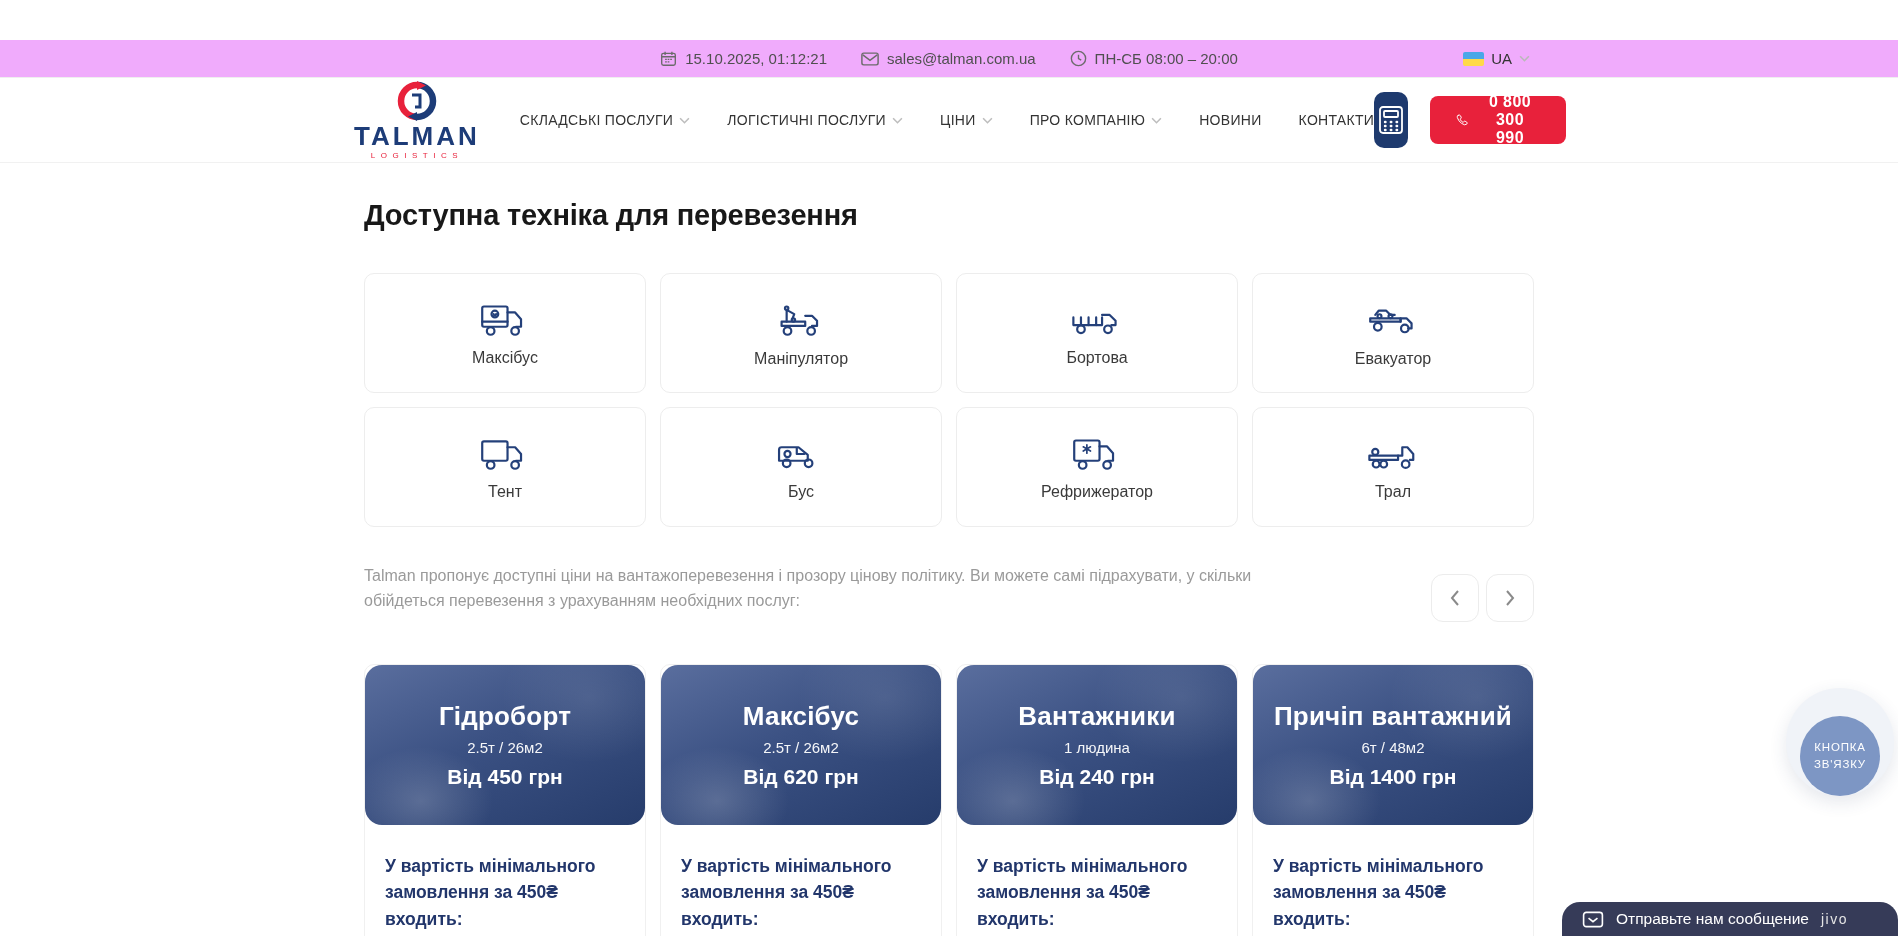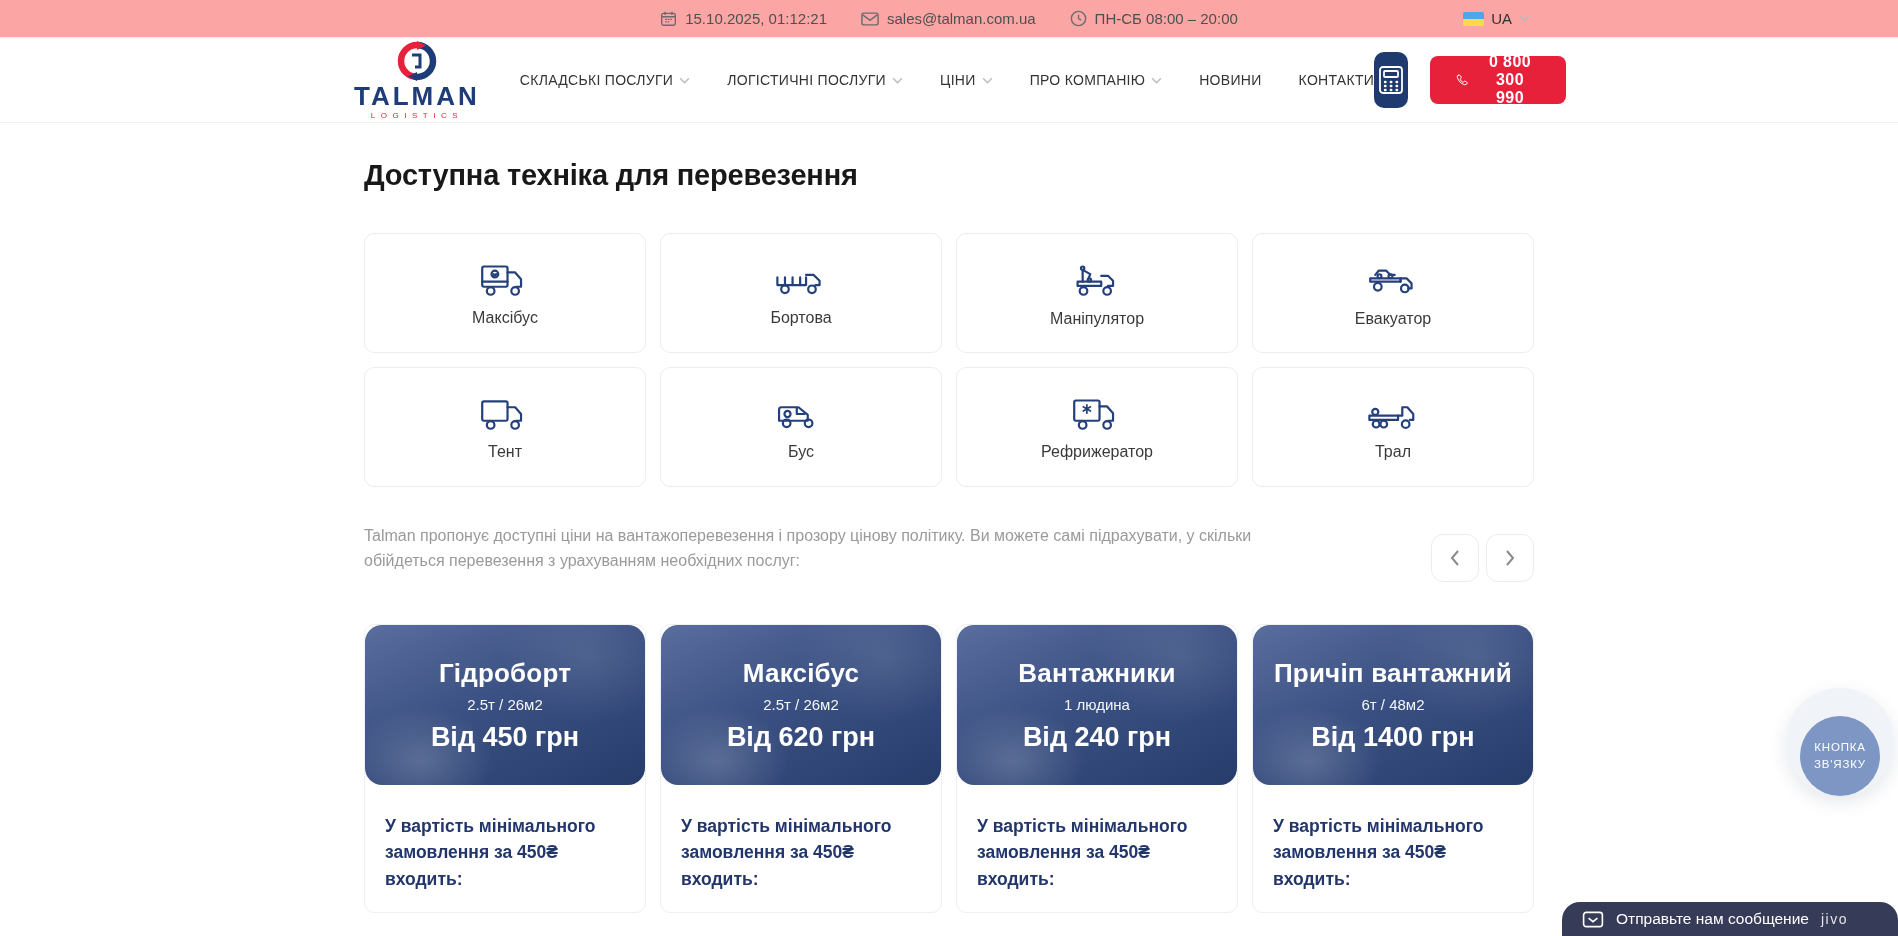--- a/index.html
+++ b/index.html
@@ -1,20 +1,20 @@
 <!DOCTYPE html>
 <html><head>
 <meta charset="utf-8">
 <style>
   * { margin:0; padding:0; box-sizing:border-box; }
   html,body { width:1898px; height:936px; overflow:hidden; }
   body { font-family:"Liberation Sans", sans-serif; background:#fff; position:relative; }
 
   
-  .topbar { background:#fca5a5; height:38px; border-bottom:1px solid #efefef; }
+  .topbar { background:#f0abfc; height:38px; border-bottom:1px solid #efefef;margin-top:40px; }
   .topbar-inner { width:1190px; margin:0 auto; height:100%; position:relative;
                   display:flex; align-items:center; justify-content:center; gap:34px; }
   .tb-item { display:flex; align-items:center; gap:8px; color:#4f4f4f; font-size:15px; }
   .tb-ico { display:flex; align-items:center; color:#6b6b6b; }
   .lang { position:absolute; right:14px; top:0; height:100%; display:flex; align-items:center;
           gap:7px; font-size:15px; color:#333; cursor:pointer; }
   .flag { width:21px; height:14px; border-radius:2px; overflow:hidden; display:inline-block; }
   .flag .b { height:7px; background:#4aa7e8; } .flag .y { height:7px; background:#ffd948; }
 
   
@@ -56,21 +56,21 @@
   .price-grid { margin-top:42px; display:grid; grid-template-columns:repeat(4,282px); column-gap:14px; }
   .price-card { border:1px solid #f0f0f0; border-radius:10px; overflow:hidden; background:#fff; cursor:pointer; }
   .pc-head { height:160px; position:relative; display:flex; flex-direction:column; align-items:center;
              justify-content:center; gap:7px; color:#fff; text-align:center;
              background:
                radial-gradient(120px 90px at 20% 85%, rgba(255,255,255,.18), rgba(255,255,255,0) 60%),
                radial-gradient(160px 120px at 80% 20%, rgba(255,255,255,.10), rgba(255,255,255,0) 55%),
                linear-gradient(155deg,#5a6e9e 0%, #3b5183 45%, #263c6b 100%); border-radius: 17px; }
   .pc-title { font-size:26px; font-weight:bold; letter-spacing:.2px; }
   .pc-spec  { font-size:15px; opacity:.95; }
-  .pc-price { font-size:27px; font-weight:bold; margin-top:2px; }
+  .pc-price { font-size:21px; font-weight:bold; margin-top:2px; }
   .pc-body { padding:28px 20px 20px; }
   .pc-note { color:#22366b; font-weight:bold; font-size:17.5px; line-height:1.5; }
 
   
   .chat-fab { position:absolute; top:688px; right:4px; width:108px; height:108px; border-radius:50%;
               background:#f0f3f8; box-shadow:0 6px 18px rgba(40,60,100,.12);
               display:flex; align-items:flex-end; justify-content:center; cursor:pointer; }
   .chat-fab-inner { width:80px; height:80px; border-radius:50%; background:#7d96c4; color:#fff;
                     display:flex; flex-direction:column; align-items:center; justify-content:center;
                     font-size:11.5px; letter-spacing:.8px; line-height:1.5; }
@@ -212,40 +212,40 @@
           <path d="M5 25h30"></path>
         <circle cx="20" cy="16" r="4"></circle>
           <path d="M18.5 16a1.5 1.5 0 1 0 3 0"></path>
         <circle cx="15" cy="36" r="4.5"></circle>
           <circle cx="44" cy="36" r="4.5"></circle>
           <path d="M20 36h19" stroke-width="0"></path>
       </svg>
       <div class="veh-label">Максібус</div>
     </div>
     <div class="veh-card">
-      <svg width="54" height="40" viewBox="0 0 64 46" fill="none" stroke="#24407a" stroke-width="2.6" stroke-linecap="round" stroke-linejoin="round">
-        <path d="M4 20v9h34v-9"></path>
-          <path d="M13 20v9M22 20v9M31 20v9"></path>
-        <path d="M38 17h9l7 7v5h-5"></path>
-          <circle cx="13" cy="34" r="4.5"></circle>
-          <circle cx="45" cy="34" r="4.5"></circle>
-      </svg>
-      <div class="veh-label">Бортова</div>
-    </div>
-    <div class="veh-card">
       <svg width="54" height="42" viewBox="0 0 64 46" fill="none" stroke="#24407a" stroke-width="2.6" stroke-linecap="round" stroke-linejoin="round">
         <path d="M15 25V11l9 5-2 5"></path>
           <circle cx="15" cy="9" r="2"></circle>
           <circle cx="23" cy="23" r="2"></circle>
         <rect x="9" y="25" width="28" height="5"></rect>
           <path d="M37 18h8l6 6v6h-6"></path>
         <circle cx="16" cy="36" r="4.5"></circle>
           <circle cx="44" cy="36" r="4.5"></circle>
       </svg>
       <div class="veh-label">Маніпулятор</div>
+    </div>
+    <div class="veh-card">
+      <svg width="54" height="40" viewBox="0 0 64 46" fill="none" stroke="#24407a" stroke-width="2.6" stroke-linecap="round" stroke-linejoin="round">
+        <path d="M4 20v9h34v-9"></path>
+          <path d="M13 20v9M22 20v9M31 20v9"></path>
+        <path d="M38 17h9l7 7v5h-5"></path>
+          <circle cx="13" cy="34" r="4.5"></circle>
+          <circle cx="45" cy="34" r="4.5"></circle>
+      </svg>
+      <div class="veh-label">Бортова</div>
     </div>
     <div class="veh-card">
       <svg width="54" height="42" viewBox="0 0 64 46" fill="none" stroke="#24407a" stroke-width="2.6" stroke-linecap="round" stroke-linejoin="round">
         <path d="M11 17l4-5h9l5 5h5"></path>
           <circle cx="16" cy="18.5" r="2.3"></circle>
           <circle cx="29" cy="18.5" r="2.3"></circle>
         <rect x="5" y="21" width="36" height="4"></rect>
           <path d="M41 25v-4h7l6 6v6h-4"></path>
         <circle cx="14" cy="31" r="4.5"></circle>
           <circle cx="46" cy="33" r="4.5"></circle>

